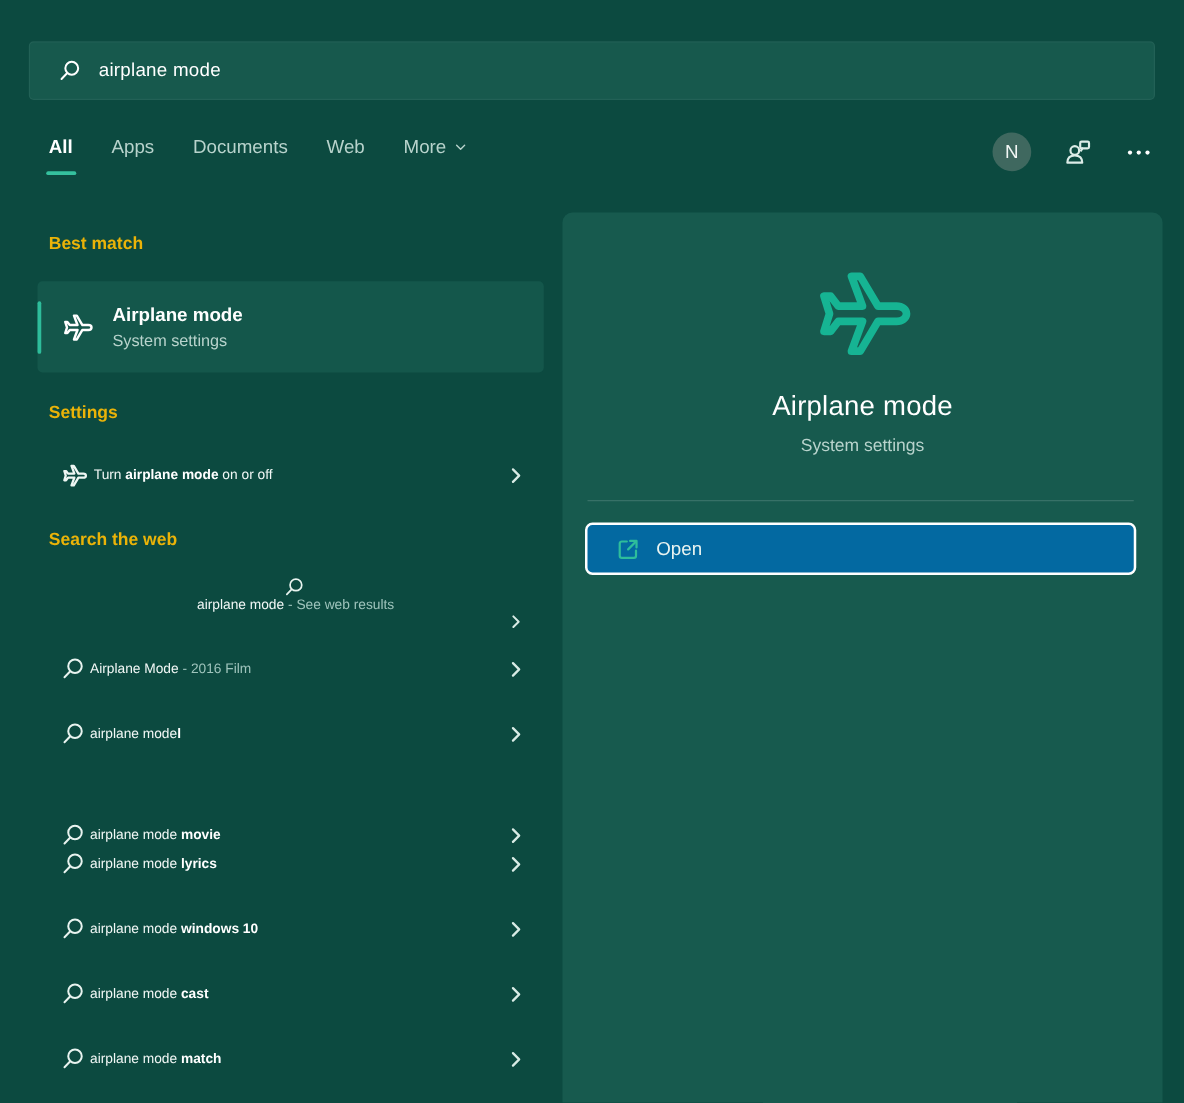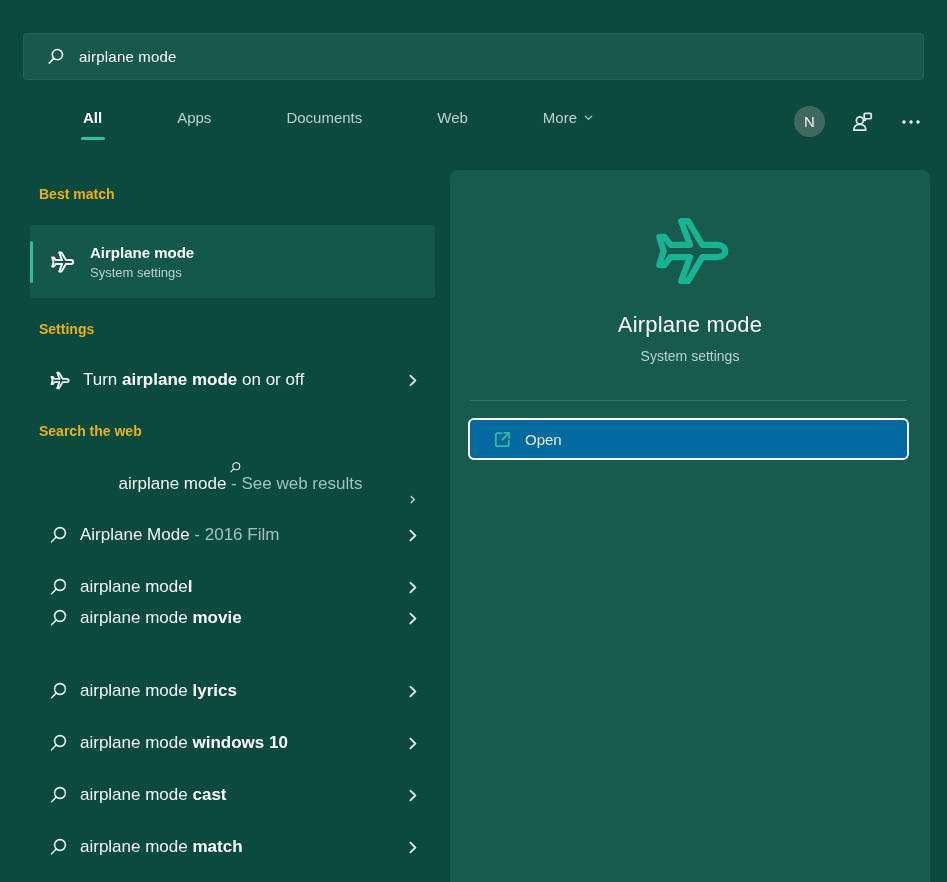--- a/index.html
+++ b/index.html
@@ -19,21 +19,21 @@
     background:#17594d; border-radius:4px;
     border:1px solid rgba(255,255,255,0.05);
     display:flex; align-items:center; padding:0 12px;
   }
   .search-box .mag { margin:0 14px 0 10px; }
   .search-query { font-size:15px; color:#ffffff; letter-spacing:.2px; }
 
   
   .tabs { position:absolute; left:39px; top:109px; display:flex; gap:31px; }
   .tab { position:relative; font-size:15px; color:#b8d3cc; padding-bottom:14px;
-         display:flex; align-items:center; gap:6px; cursor:default;margin-left:44px; }
+         display:flex; align-items:center; gap:6px; cursor:default; }
   .tab.active { color:#ffffff; font-weight:bold; }
   .tab.active::after {
     content:""; position:absolute; bottom:0; left:50%; transform:translateX(-50%);
     width:24px; height:3px; border-radius:2px; background:#35c19e;
   }
 
   .top-icons { position:absolute; right:24px; top:106px; display:flex; align-items:center; gap:24px; }
   .avatar {
     width:31px; height:31px; border-radius:50%; background:#3f685f;
     display:flex; align-items:center; justify-content:center;
@@ -53,21 +53,21 @@
     width:3px; height:42px; border-radius:2px; background:#2ebd9b;
   }
   .best-card .txt { margin-left:14px; display:flex; flex-direction:column; gap:4px; }
   .best-title { font-size:15px; font-weight:bold; color:#ffffff; }
   .best-sub   { font-size:13px; color:#b8d3cc; }
 
   .list-row {
     position:absolute; left:30px; width:405px; height:44px;
     display:flex; align-items:center; padding:0 14px 0 18px; border-radius:4px;
   }
-  .list-row .label { margin-left:12px; font-size:17px; color:#f2f8f6; white-space:pre; }
+  .list-row .label { margin-left:4px; font-size:11px; color:#f2f8f6; white-space:pre; }
   .list-row .label b { color:#ffffff; }
   .list-row .dim { color:#9fc4bc; }
   .list-row .chev { margin-left:auto; }
 
   
   .preview {
     position:absolute; left:450px; top:170px; width:480px; height:712px;
     background:#175a4e; border-radius:8px 8px 0 0;
   }
   .preview .plane-big { position:absolute; top:37px; left:50%; transform:translateX(-50%); }
@@ -191,21 +191,21 @@
     <svg width="20" height="20" viewBox="0 0 20 20" fill="none" stroke="#e8f3ef" stroke-width="1.6" stroke-linecap="round">
       <circle cx="12" cy="8" r="5.4"></circle>
         <line x1="8" y1="12.2" x2="3.6" y2="16.8"></line>
     </svg>
     <span class="label"><span class="t">airplane mode</span><b class="b">l</b><span class="dim d"></span></span>
     <svg class="chev" width="17" height="17" viewBox="0 0 24 24" fill="none" stroke="#d8ebe5" stroke-width="2.6" stroke-linecap="round" stroke-linejoin="round">
         <polyline points="9,5 16,12 9,19"></polyline>
       </svg>
   </div>
 
-  <div class="list-row" style="top: 596px; justify-content: space-between;">
+  <div class="list-row" style="top: 646px; justify-content: space-between;">
     <svg width="20" height="20" viewBox="0 0 20 20" fill="none" stroke="#e8f3ef" stroke-width="1.6" stroke-linecap="round">
       <circle cx="12" cy="8" r="5.4"></circle>
         <line x1="8" y1="12.2" x2="3.6" y2="16.8"></line>
     </svg>
     <span class="label"><span class="t">airplane mode </span><b class="b">movie</b><span class="dim d"></span></span>
     <svg class="chev" width="17" height="17" viewBox="0 0 24 24" fill="none" stroke="#d8ebe5" stroke-width="2.6" stroke-linecap="round" stroke-linejoin="round">
         <polyline points="9,5 16,12 9,19"></polyline>
       </svg>
   </div>
 

